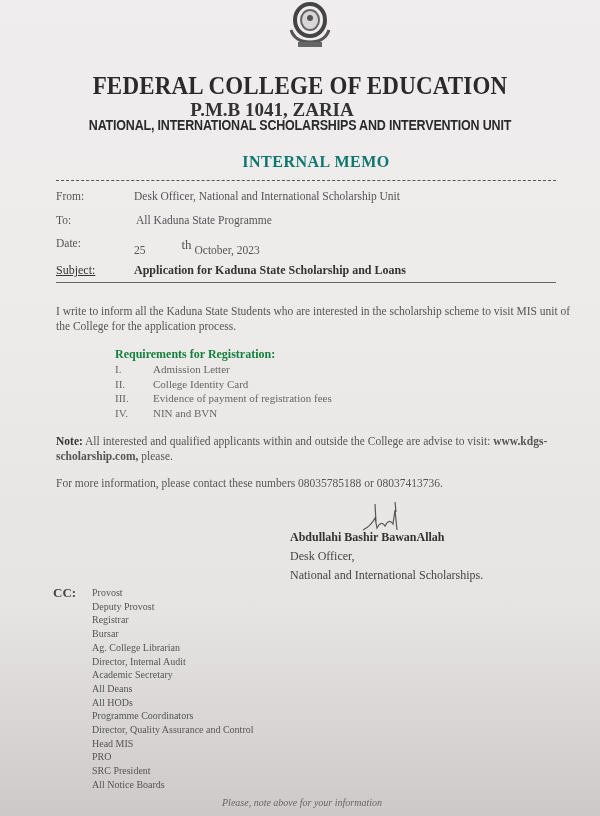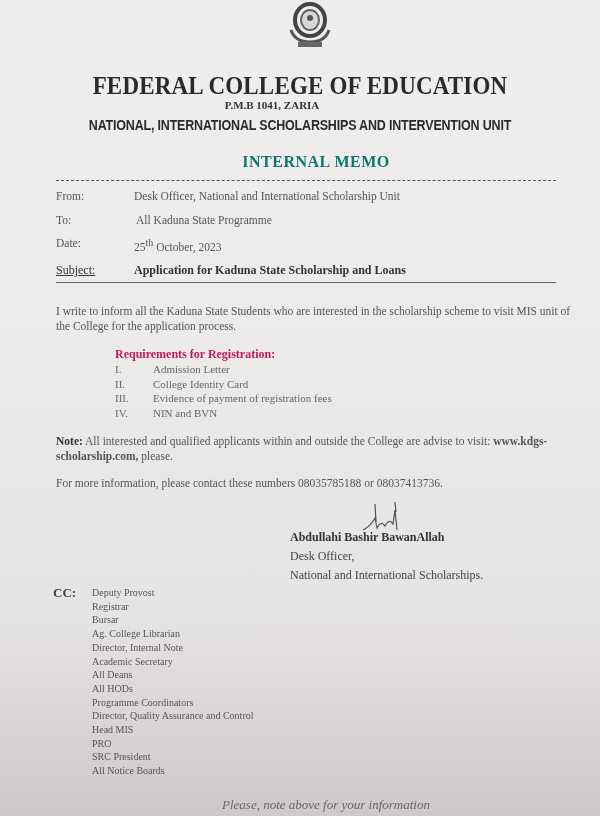--- a/index.html
+++ b/index.html
@@ -14,21 +14,21 @@
   .logo {
     position: absolute; left: 281px; top: 0px; width: 58px; height: 50px;
   }
   .hdr1 {
     position: absolute; left: 0; width: 600px; top: 72px; text-align: center;
     font-weight: bold; font-size: 25px; color: #2a2a2a; letter-spacing: 0.2px;
     transform: scaleX(0.92); transform-origin: center;
   }
   .hdr2 {
     position: absolute; left: 0; width: 544px; top: 99px; text-align: center;
-    font-weight: bold; font-size: 11px; color: #333;
+    font-weight: bold; font-size: 19px; color: #333;
   }
   .hdr3 {
     position: absolute; left: 0; width: 600px; top: 117px; text-align: center;
     font-family: "Liberation Sans", sans-serif; font-weight: bold; font-size: 14.5px;
     color: #2a2a2a; transform: scaleX(0.86); transform-origin: center; letter-spacing: -0.2px;
   }
   .memo-title {
     position: absolute; left: 16px; width: 600px; top: 153px; text-align: center;
     font-weight: bold; font-size: 16px; color: #0f766e; letter-spacing: 0.5px;
   }
@@ -40,35 +40,35 @@
   .field-row { position: absolute; left: 56px; font-size: 11.5px; color: #555; }
   .field-label { position: absolute; left: 0; width: 70px; }
   .field-value { position: absolute; left: 78px; white-space: nowrap; }
   .subject { color: #333; font-size: 12px; }
   .subject .field-label { text-decoration: underline; }
   .subject .field-value { font-weight: bold; }
   .para {
     position: absolute; left: 56px; width: 520px; font-size: 11.5px; line-height: 15px; color: #555;
   }
   .req-title {
-    position: absolute; left: 115px; top: 347px; font-weight: bold; font-size: 12px; color: #be185d;
+    position: absolute; left: 115px; top: 347px; font-weight: bold; font-size: 12px; color: #15803d;
   }
   .req-list { position: absolute; left: 115px; top: 362px; font-size: 11px; color: #666; line-height: 14.5px; }
   .req-item { position: relative; height: 14.5px; white-space: nowrap; }
   .req-num { position: absolute; left: 0; width: 30px; }
   .req-text { position: absolute; left: 38px; }
   .note b { color: #333; }
   .sig-mark { position: absolute; left: 355px; top: 500px; width: 60px; height: 36px; }
   .signer { position: absolute; left: 290px; top: 528px; font-size: 12px; color: #444; line-height: 19px; }
   .signer .name { font-weight: bold; color: #333; }
   .cc-label { position: absolute; left: 53px; top: 585px; font-weight: bold; font-size: 13px; color: #444; }
   .cc-list { position: absolute; left: 92px; top: 586px; font-size: 10px; color: #555; line-height: 13.7px; }
   .cc-item { white-space: nowrap; }
   .footer-note {
-    position: absolute; left: 222px; top: 797px; font-style: italic; font-size: 13px; color: #666;
+    position: absolute; left: 222px; top: 797px; font-style: italic; font-size: 10px; color: #666;
   }
   a.link { color: inherit; text-decoration: none; font-weight: bold; }
 </style>
 </head>
 <body>
 
 <div class="page">
 
   <svg class="logo" viewBox="0 0 58 50">
     <ellipse cx="29" cy="20" rx="15" ry="16" fill="none" stroke="#444" stroke-width="4"></ellipse>
@@ -88,21 +88,21 @@
   <div class="field-row" style="top:190px;">
     <span class="field-label">From:</span>
     <span class="field-value">Desk Officer, National and International Scholarship Unit</span>
   </div>
   <div class="field-row" style="top:214px;">
     <span class="field-label">To:</span>
     <span class="field-value" style="left:80px;">All Kaduna State Programme</span>
   </div>
   <div class="field-row" style="top:237px;">
     <span class="field-label">Date:</span>
-    <span class="field-value"><span>25</span><sup style="font-size:10px;">th</sup><span> October, 2023</span></span>
+    <span class="field-value"><span>25</span><sup style="font-size:13px;margin-left:36px;">th</sup><span> October, 2023</span></span>
   </div>
   <div class="field-row subject" style="top:263px;">
     <span class="field-label">Subject:</span>
     <span class="field-value">Application for Kaduna State Scholarship and Loans</span>
   </div>
   <div class="rule solid" style="top:282px;"></div>
 
   <div class="para" style="top:304px;">I write to inform all the Kaduna State Students who are interested in the scholarship scheme to visit MIS unit of the College for the application process.</div>
 
   <div class="req-title">Requirements for Registration:</div>
@@ -136,25 +136,26 @@
   </svg>
 
   <div class="signer">
     <div class="name">Abdullahi Bashir BawanAllah</div>
     <div>Desk Officer,</div>
     <div>National and International Scholarships.</div>
   </div>
 
   <div class="cc-label">CC:</div>
   <div class="cc-list">
+    <div class="cc-item">Provost</div>
     <div class="cc-item">Deputy Provost</div>
     <div class="cc-item">Registrar</div>
     <div class="cc-item">Bursar</div>
     <div class="cc-item">Ag. College Librarian</div>
-    <div class="cc-item">Director, Internal Note</div>
+    <div class="cc-item">Director, Internal Audit</div>
     <div class="cc-item">Academic Secretary</div>
     <div class="cc-item">All Deans</div>
     <div class="cc-item">All HODs</div>
     <div class="cc-item">Programme Coordinators</div>
     <div class="cc-item">Director, Quality Assurance and Control</div>
     <div class="cc-item">Head MIS</div>
     <div class="cc-item">PRO</div>
     <div class="cc-item">SRC President</div>
     <div class="cc-item">All Notice Boards</div>
   </div>

